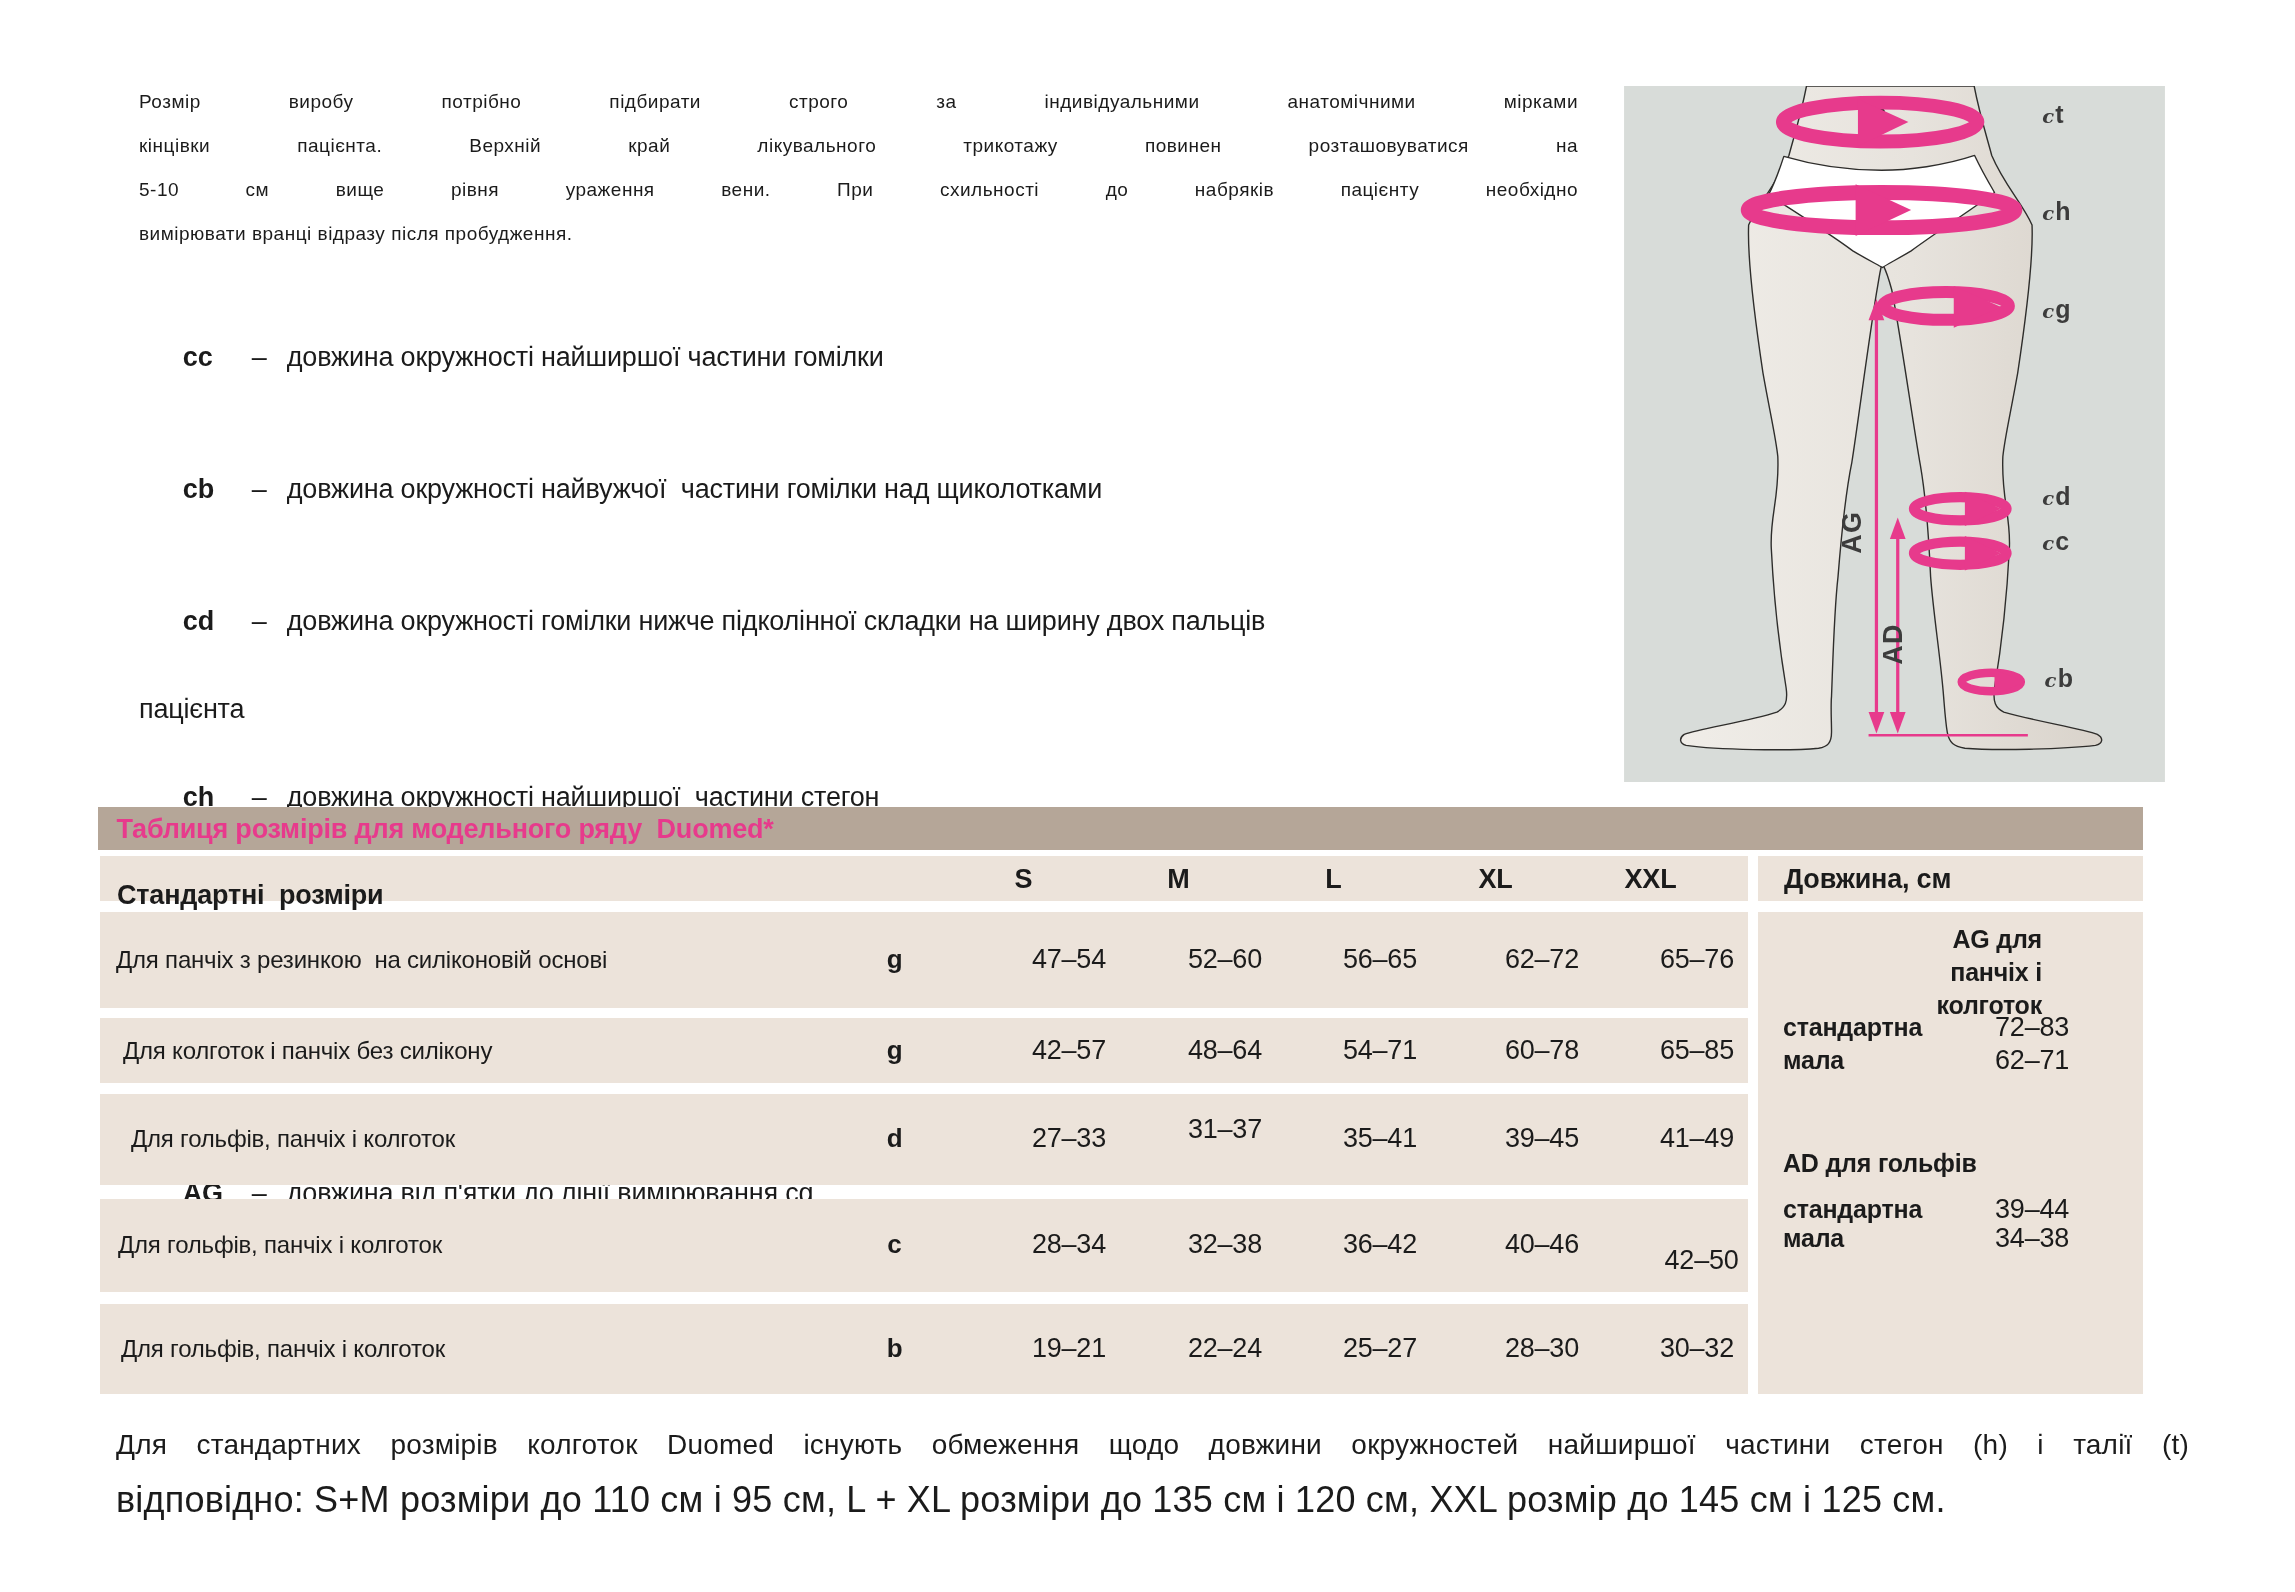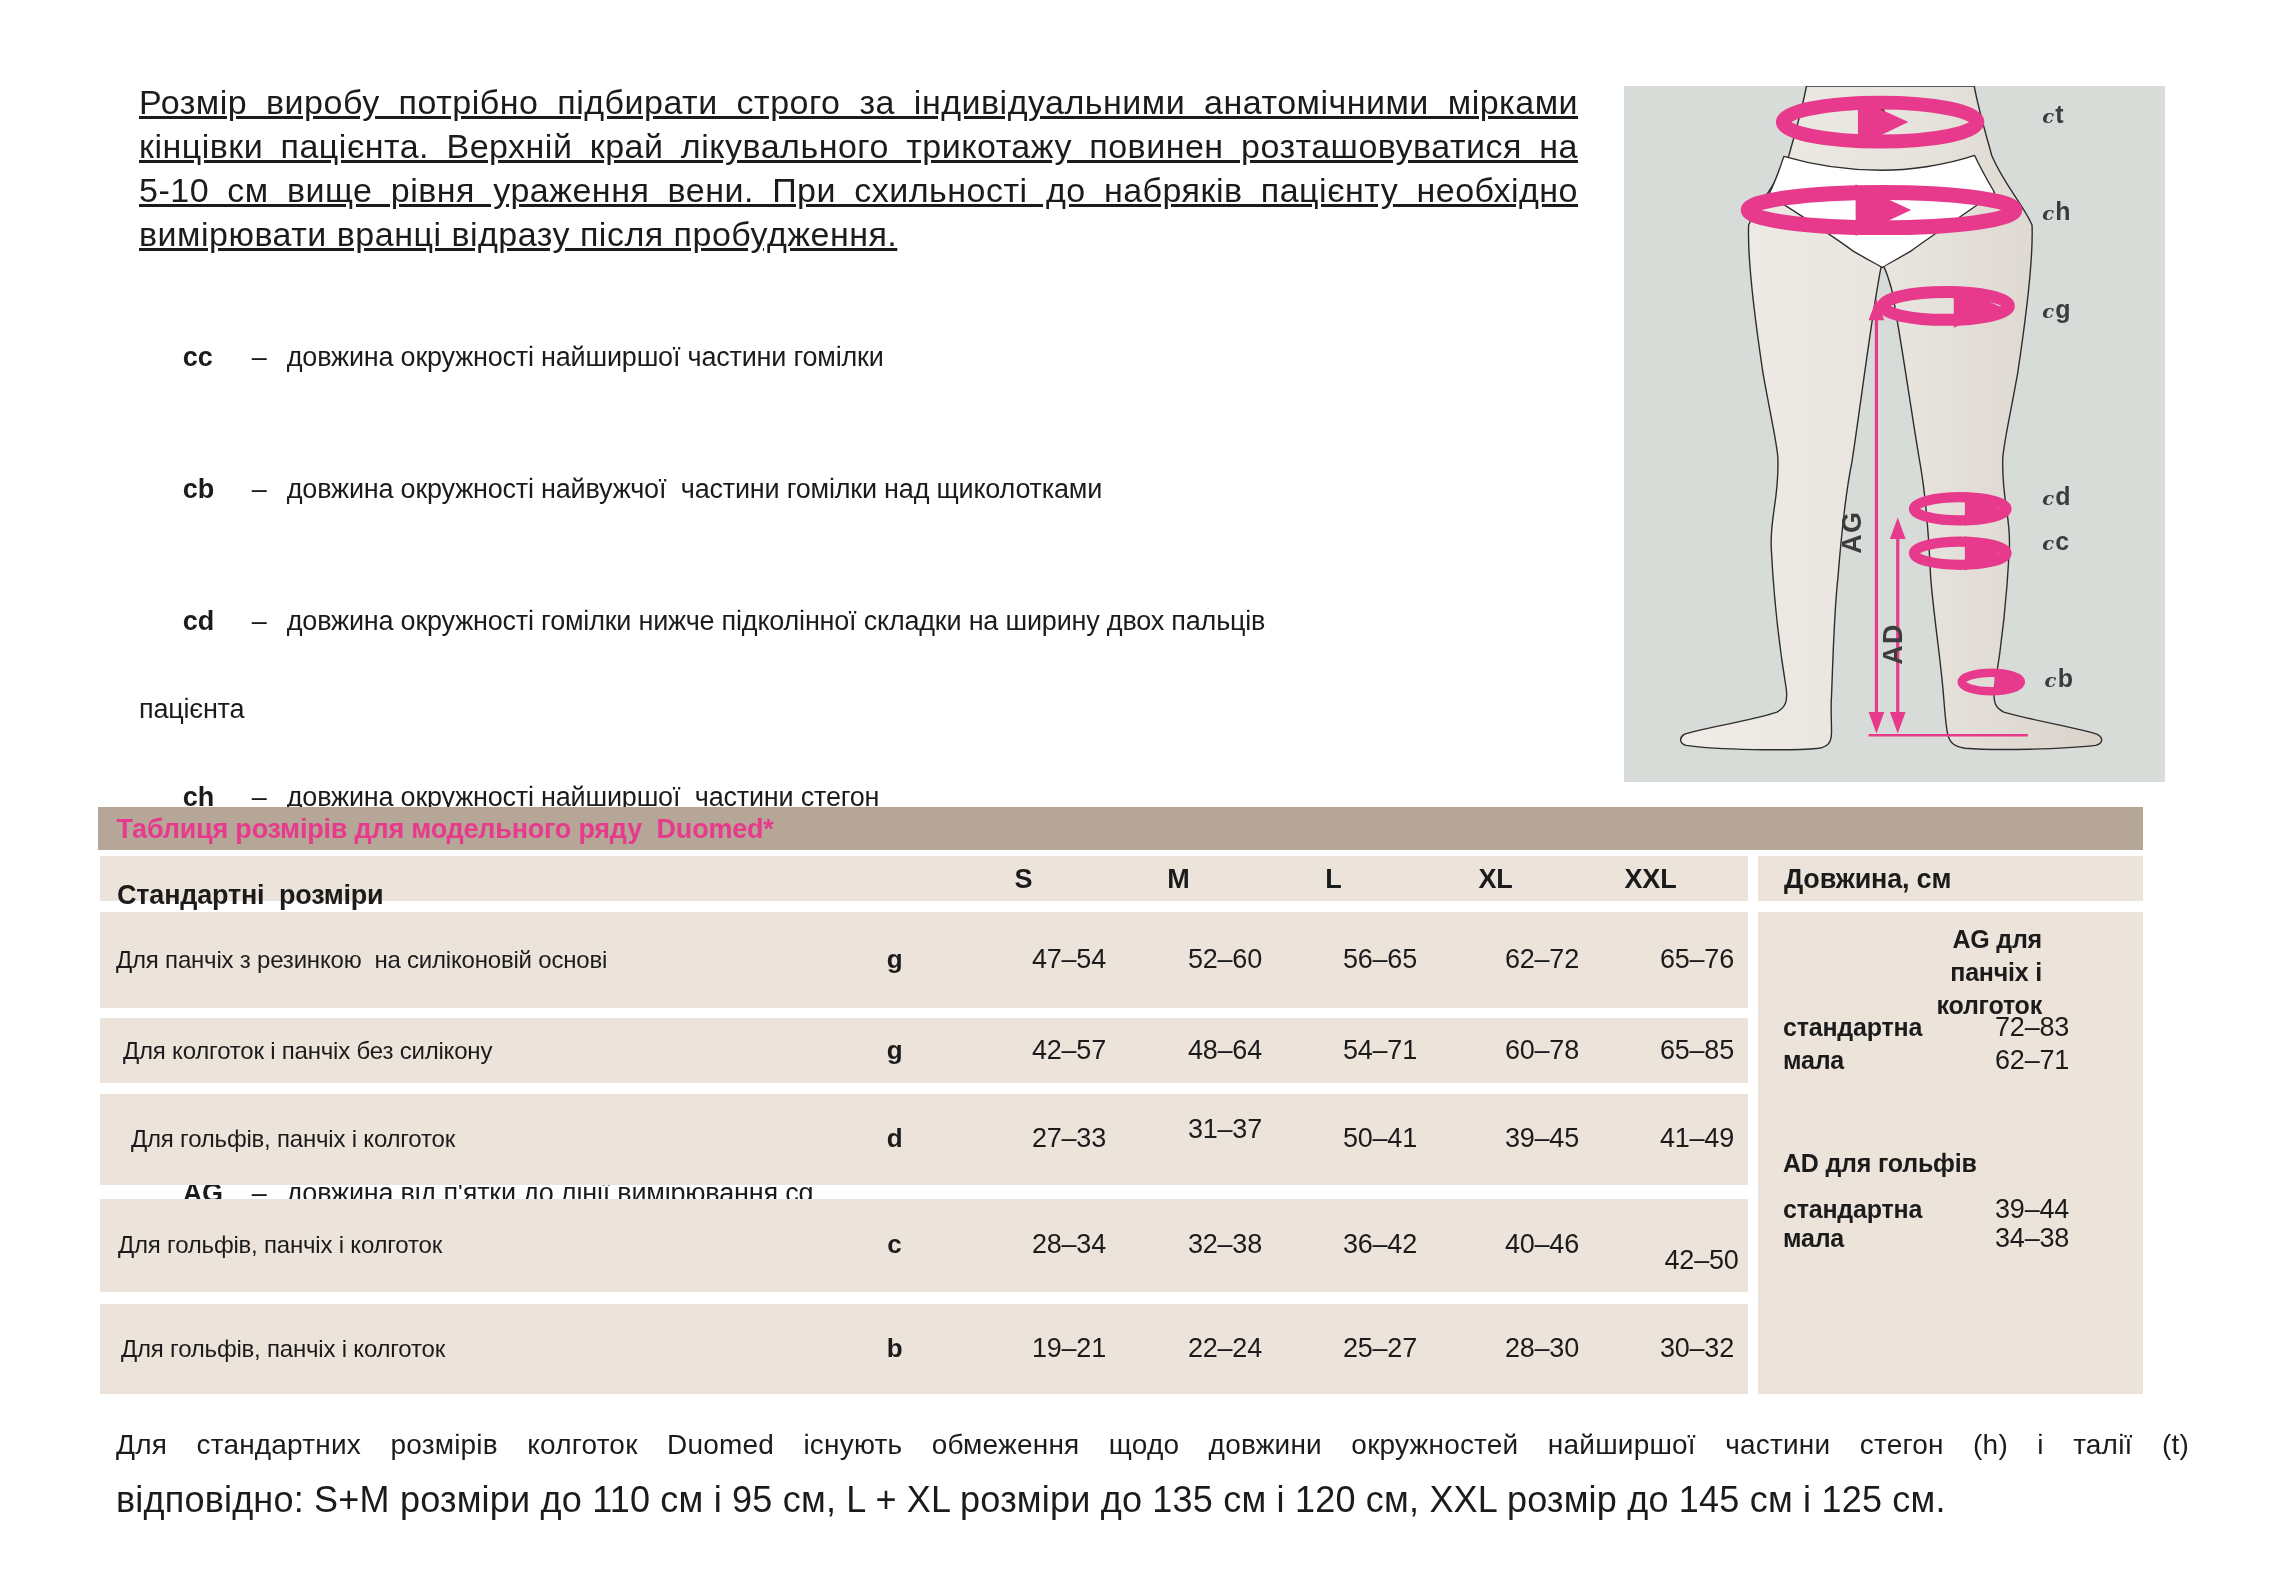--- a/index.html
+++ b/index.html
@@ -13,21 +13,21 @@
   html,body{margin:0;padding:0;background:#fff;}
   .page{
     position:relative;width:2295px;height:1592px;background:#fff;overflow:hidden;
     font-family:"Liberation Sans","DejaVu Sans",sans-serif;color:var(--ink);
     letter-spacing:-0.2px;
   }
   .abs{position:absolute;}
 
   
   .intro{left:139px;top:80px;width:1439px;}
-  .intro .line{font-size:34px;line-height:44px;letter-spacing:0.5px;text-decoration:underline;}
+  .intro .line{font-size:19px;line-height:44px;letter-spacing:0.5px;}
   .jl{text-align:justify;text-align-last:justify;}
 
   
   .defs{left:139px;top:291px;width:1481px;}
   .def-line{font-size:27px;line-height:44px;white-space:pre-wrap;}
   .def-abbr{display:inline-block;width:69px;font-weight:bold;}
   .def-dash{display:inline-block;width:35px;}
   .def-line.cont{padding-left:0;}
 
   
@@ -248,21 +248,21 @@
   <div class="abs val rt2 c1">42–57</div>
   <div class="abs val rt2 c2">48–64</div>
   <div class="abs val rt2 c3">54–71</div>
   <div class="abs val rt2 c4">60–78</div>
   <div class="abs val rt2 c5">65–85</div>
 
   <div class="abs row-label rt3 lb3">Для гольфів, панчіх і колготок</div>
   <div class="abs letter rt3">d</div>
   <div class="abs val rt3 c1">27–33</div>
   <div class="abs val rt3 c2 q-up">31–37</div>
-  <div class="abs val rt3 c3">50–41</div>
+  <div class="abs val rt3 c3">35–41</div>
   <div class="abs val rt3 c4">39–45</div>
   <div class="abs val rt3 c5">41–49</div>
 
   <div class="abs row-label rt4 lb4">Для гольфів, панчіх і колготок</div>
   <div class="abs letter rt4">c</div>
   <div class="abs val rt4 c1">28–34</div>
   <div class="abs val rt4 c2">32–38</div>
   <div class="abs val rt4 c3">36–42</div>
   <div class="abs val rt4 c4">40–46</div>
   <div class="abs val rt4 c5 q-dn">42–50</div>

